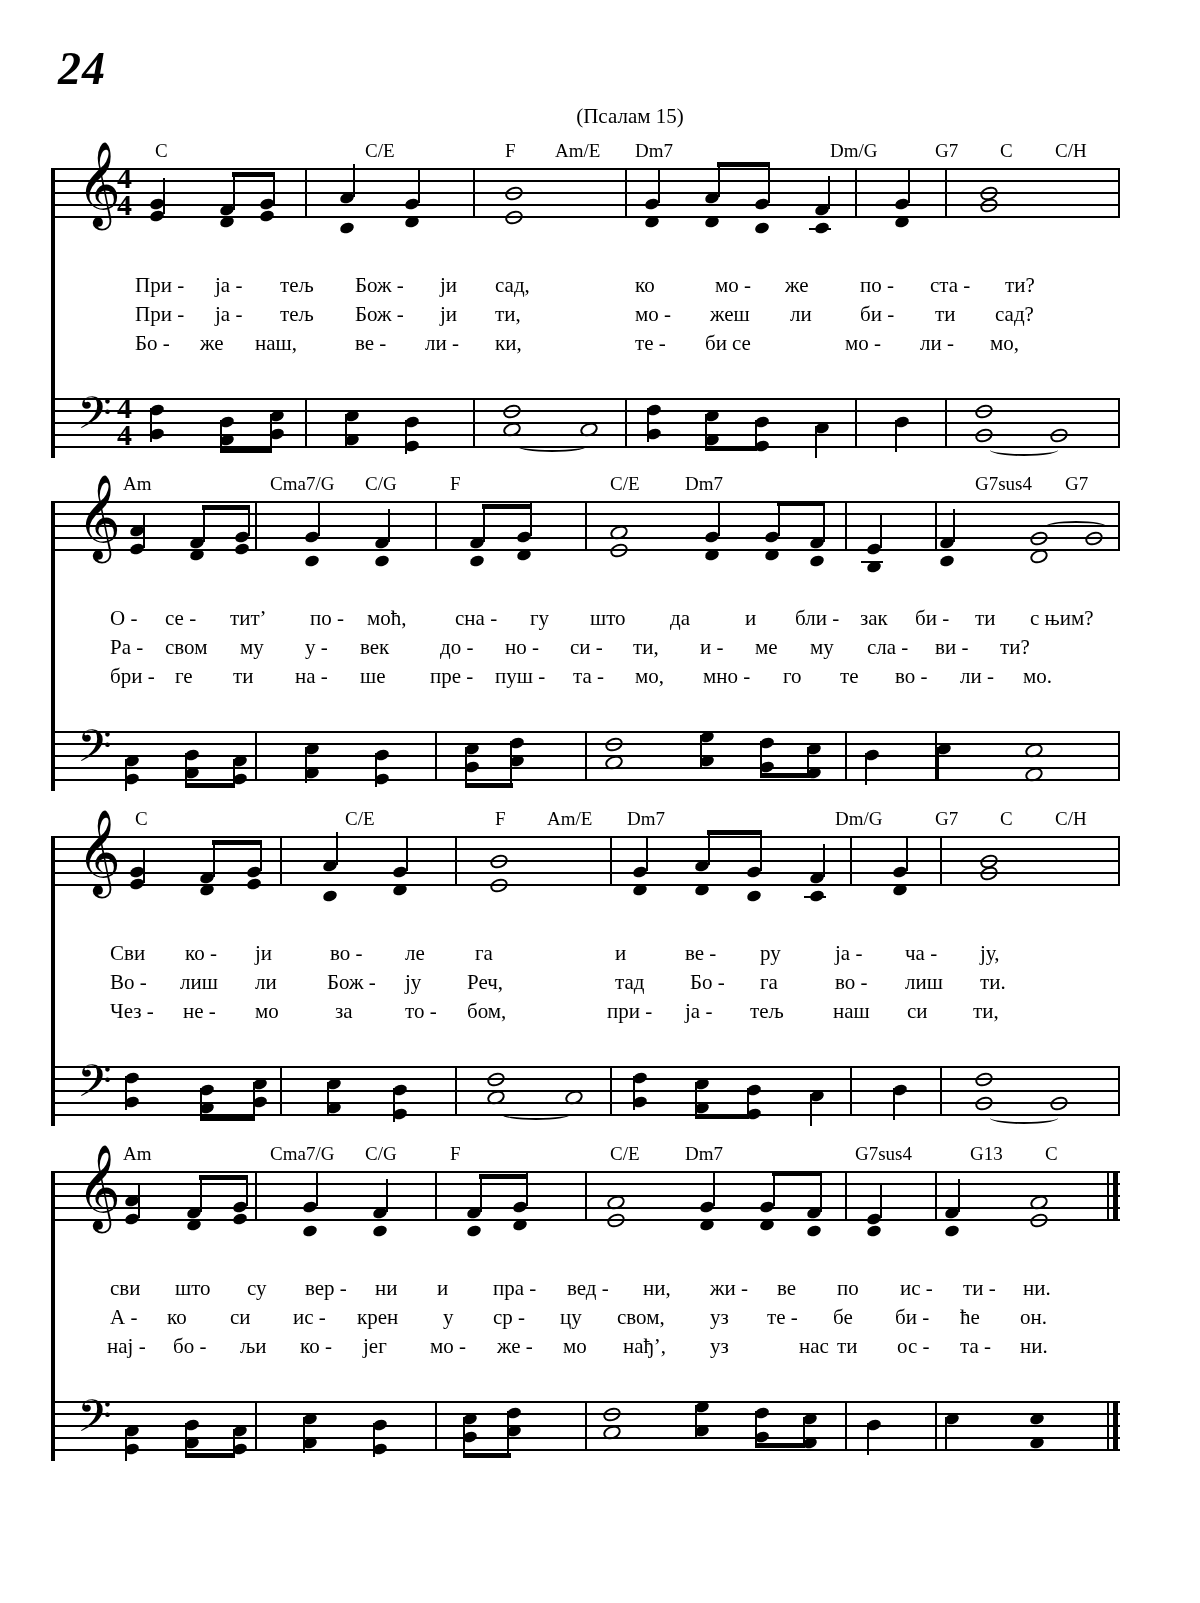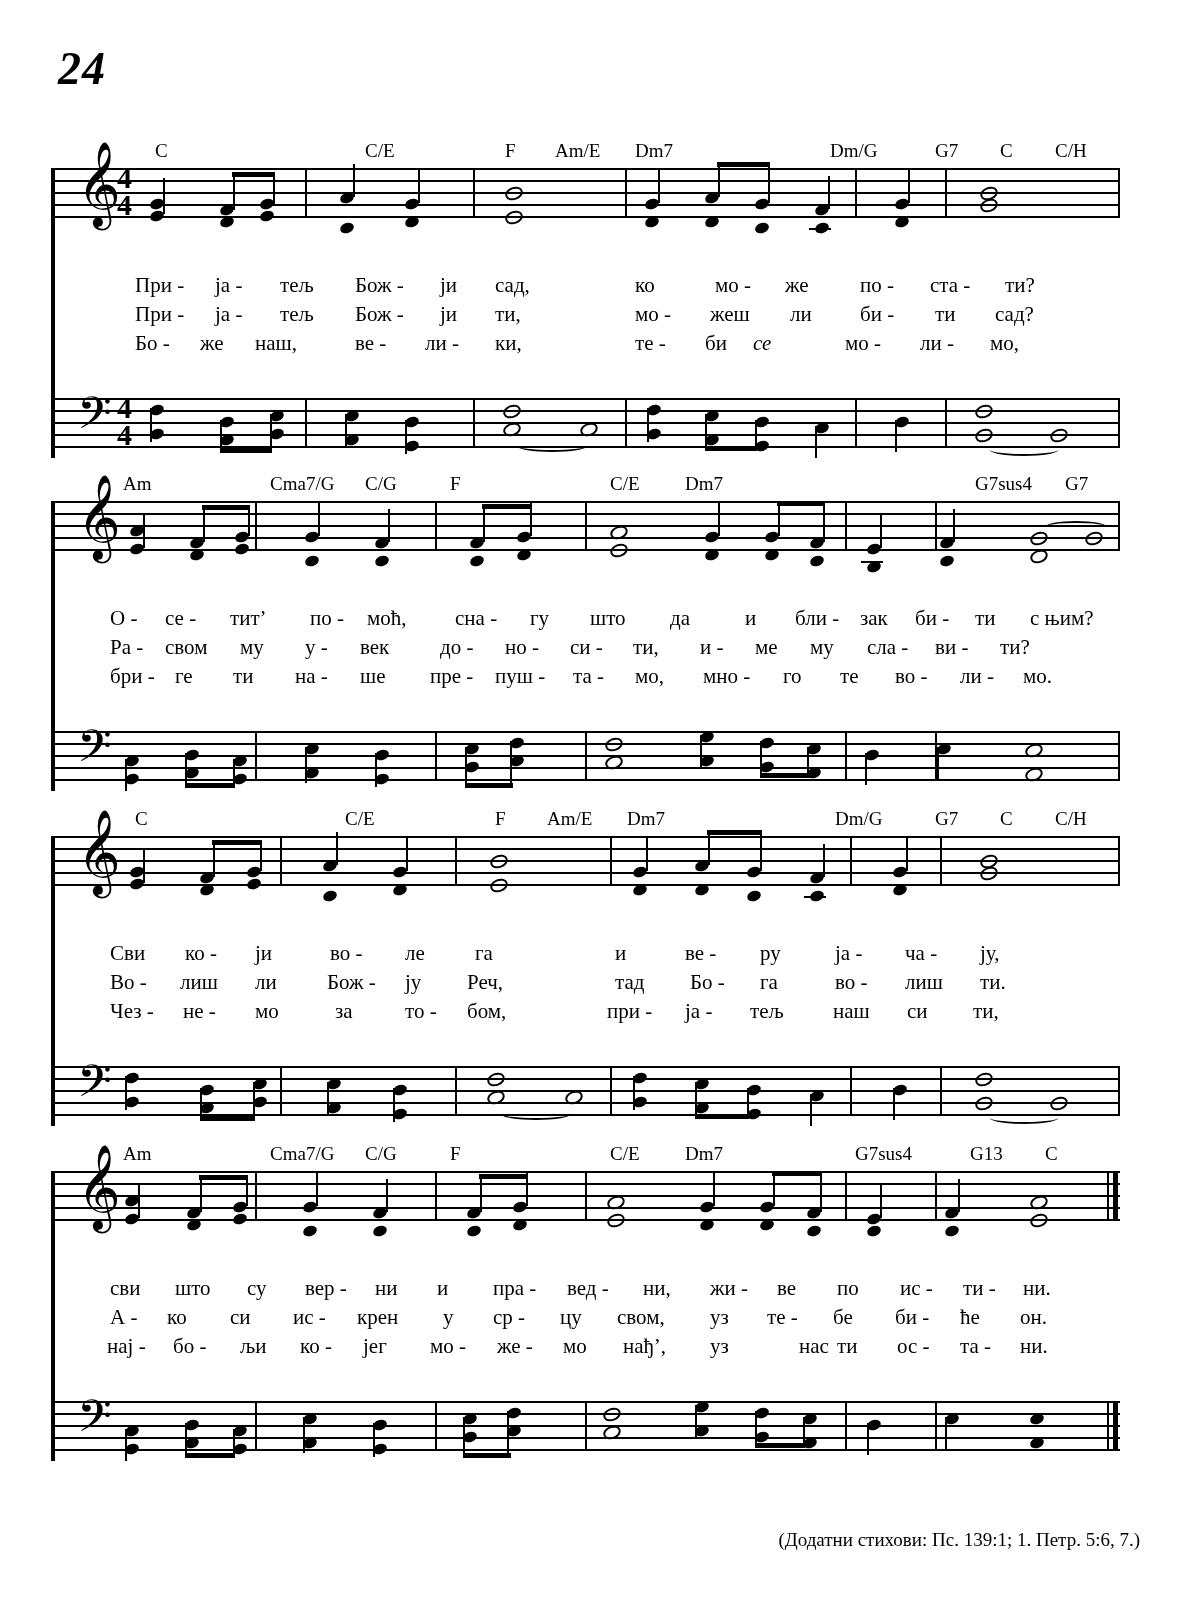--- a/index.html
+++ b/index.html
@@ -208,20 +208,21 @@
     top: 0;
     white-space: nowrap;
   }
 </style>
 </head>
 <body>
 
 <div class="page">
 
   <div class="song-number">24</div>
+  <div class="song-subtitle">(Псалам 15)</div>
 
   <div class="system" style="top:140px;">
     <div class="chordrow" id="chords-0">
         <div class="chord" style="left: 100px;">C</div>
         <div class="chord" style="left: 310px;">C/E</div>
         <div class="chord" style="left: 450px;">F</div>
         <div class="chord" style="left: 500px;">Am/E</div>
         <div class="chord" style="left: 580px;">Dm7</div>
         <div class="chord" style="left: 775px;">Dm/G</div>
         <div class="chord" style="left: 880px;">G7</div>
@@ -326,21 +327,21 @@
           </div>
           <div class="lyricline">
             <span class="syl" style="left: 80px;">Бо -</span>
             <span class="syl" style="left: 145px;">же</span>
             <span class="syl" style="left: 200px;">наш,</span>
             <span class="syl" style="left: 300px;">ве -</span>
             <span class="syl" style="left: 370px;">ли -</span>
             <span class="syl" style="left: 440px;">ки,</span>
             <span class="syl" style="left: 580px;">те -</span>
             <span class="syl" style="left: 650px;">би</span>
-            <span class="syl" style="left: 698px; font-style: italic;">се</span>
+            <span class="syl" style="left: 677px;">се</span>
             <span class="syl" style="left: 790px;">мо -</span>
             <span class="syl" style="left: 865px;">ли -</span>
             <span class="syl" style="left: 935px;">мо,</span>
           </div>
         </div>
 
       <div class="staff" style="top:230px;">
         <div class="line l0"></div>
           <div class="line l1"></div>
           <div class="line l2"></div>
@@ -993,14 +994,13 @@
           <div class="stem" style="left:812px; top:22px; height:32px;"></div>
         <div class="nh" style="left:890px; top:13px;"></div>
           <div class="stem" style="left:890px; top:16px; height:32px;"></div>
 
         <div class="nh" style="left:975px; top:13px;"></div>
         <div class="nh" style="left:975px; top:37px;"></div>
       </div>
     </div>
   </div>
 
-  <div class="footnote">(Додатни стихови: Пс. 139:1; 1. Петр. 5:6, 7.)</div>
 </div>
 
 </body></html>

